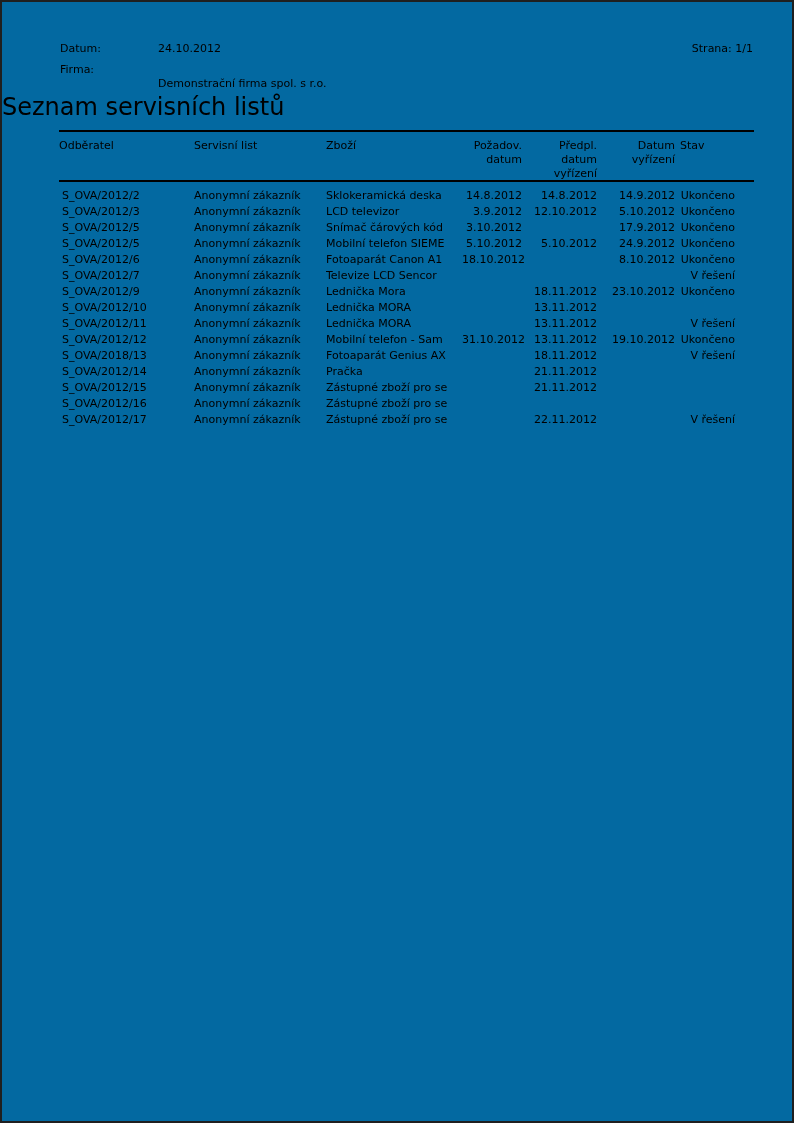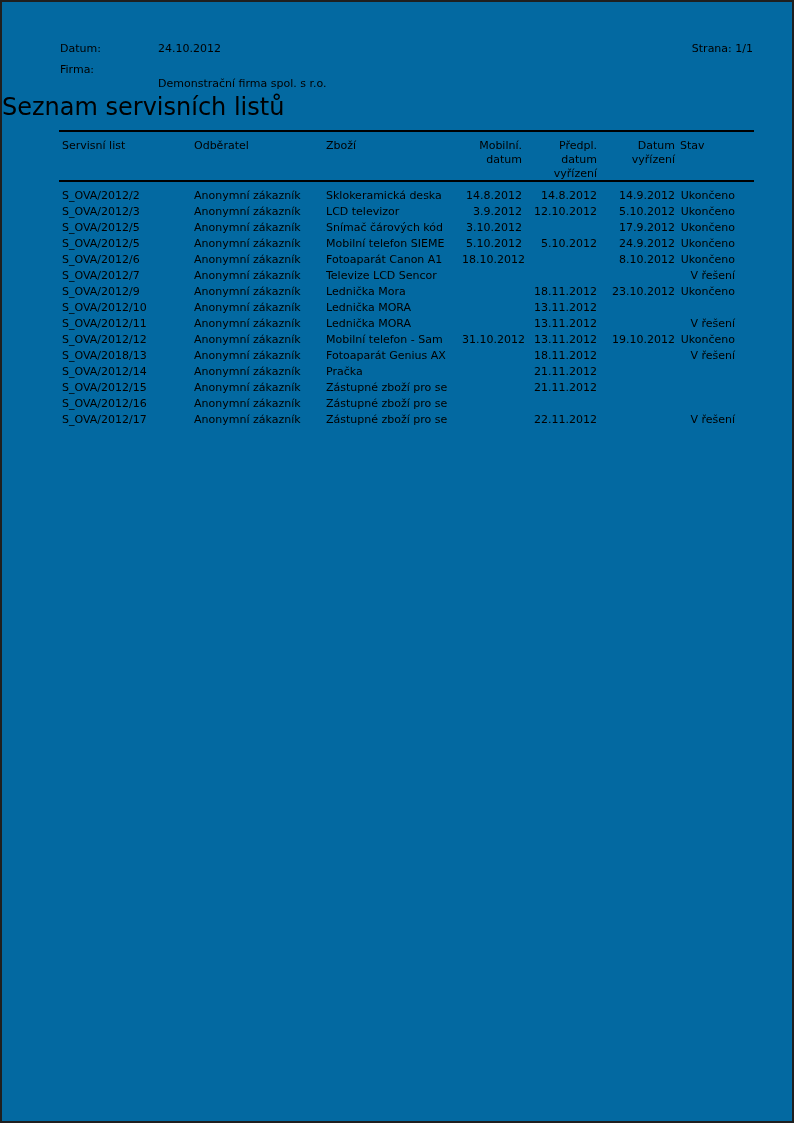--- a/index.html
+++ b/index.html
@@ -53,24 +53,24 @@
   <div class="abs meta-label" style="top:61px;">Firma:</div>
   <div class="abs meta-value" style="top:75px;">Demonstrační firma spol. s r.o.</div>
   <div class="abs" style="top:40px;right:39px;">Strana: 1/1</div>
 
   <div class="abs title">Seznam servisních listů</div>
 
   <div class="abs rule" style="top:128px;"></div>
   <div class="abs rule" style="top:178px;"></div>
 
   <div class="abs thead">
+    <div class="th c2">Odběratel</div>
     <div class="th c1">Servisní list</div>
-    <div class="th c2">Odběratel</div>
     <div class="th c3">Zboží</div>
-    <div class="th c4">Mobilní.
+    <div class="th c4">Požadov.
 datum</div>
     <div class="th c5">Předpl.
 datum
 vyřízení</div>
     <div class="th c6">Datum
 vyřízení</div>
     <div class="th c7h">Stav</div>
   </div>
 
   <div class="abs tbody">

